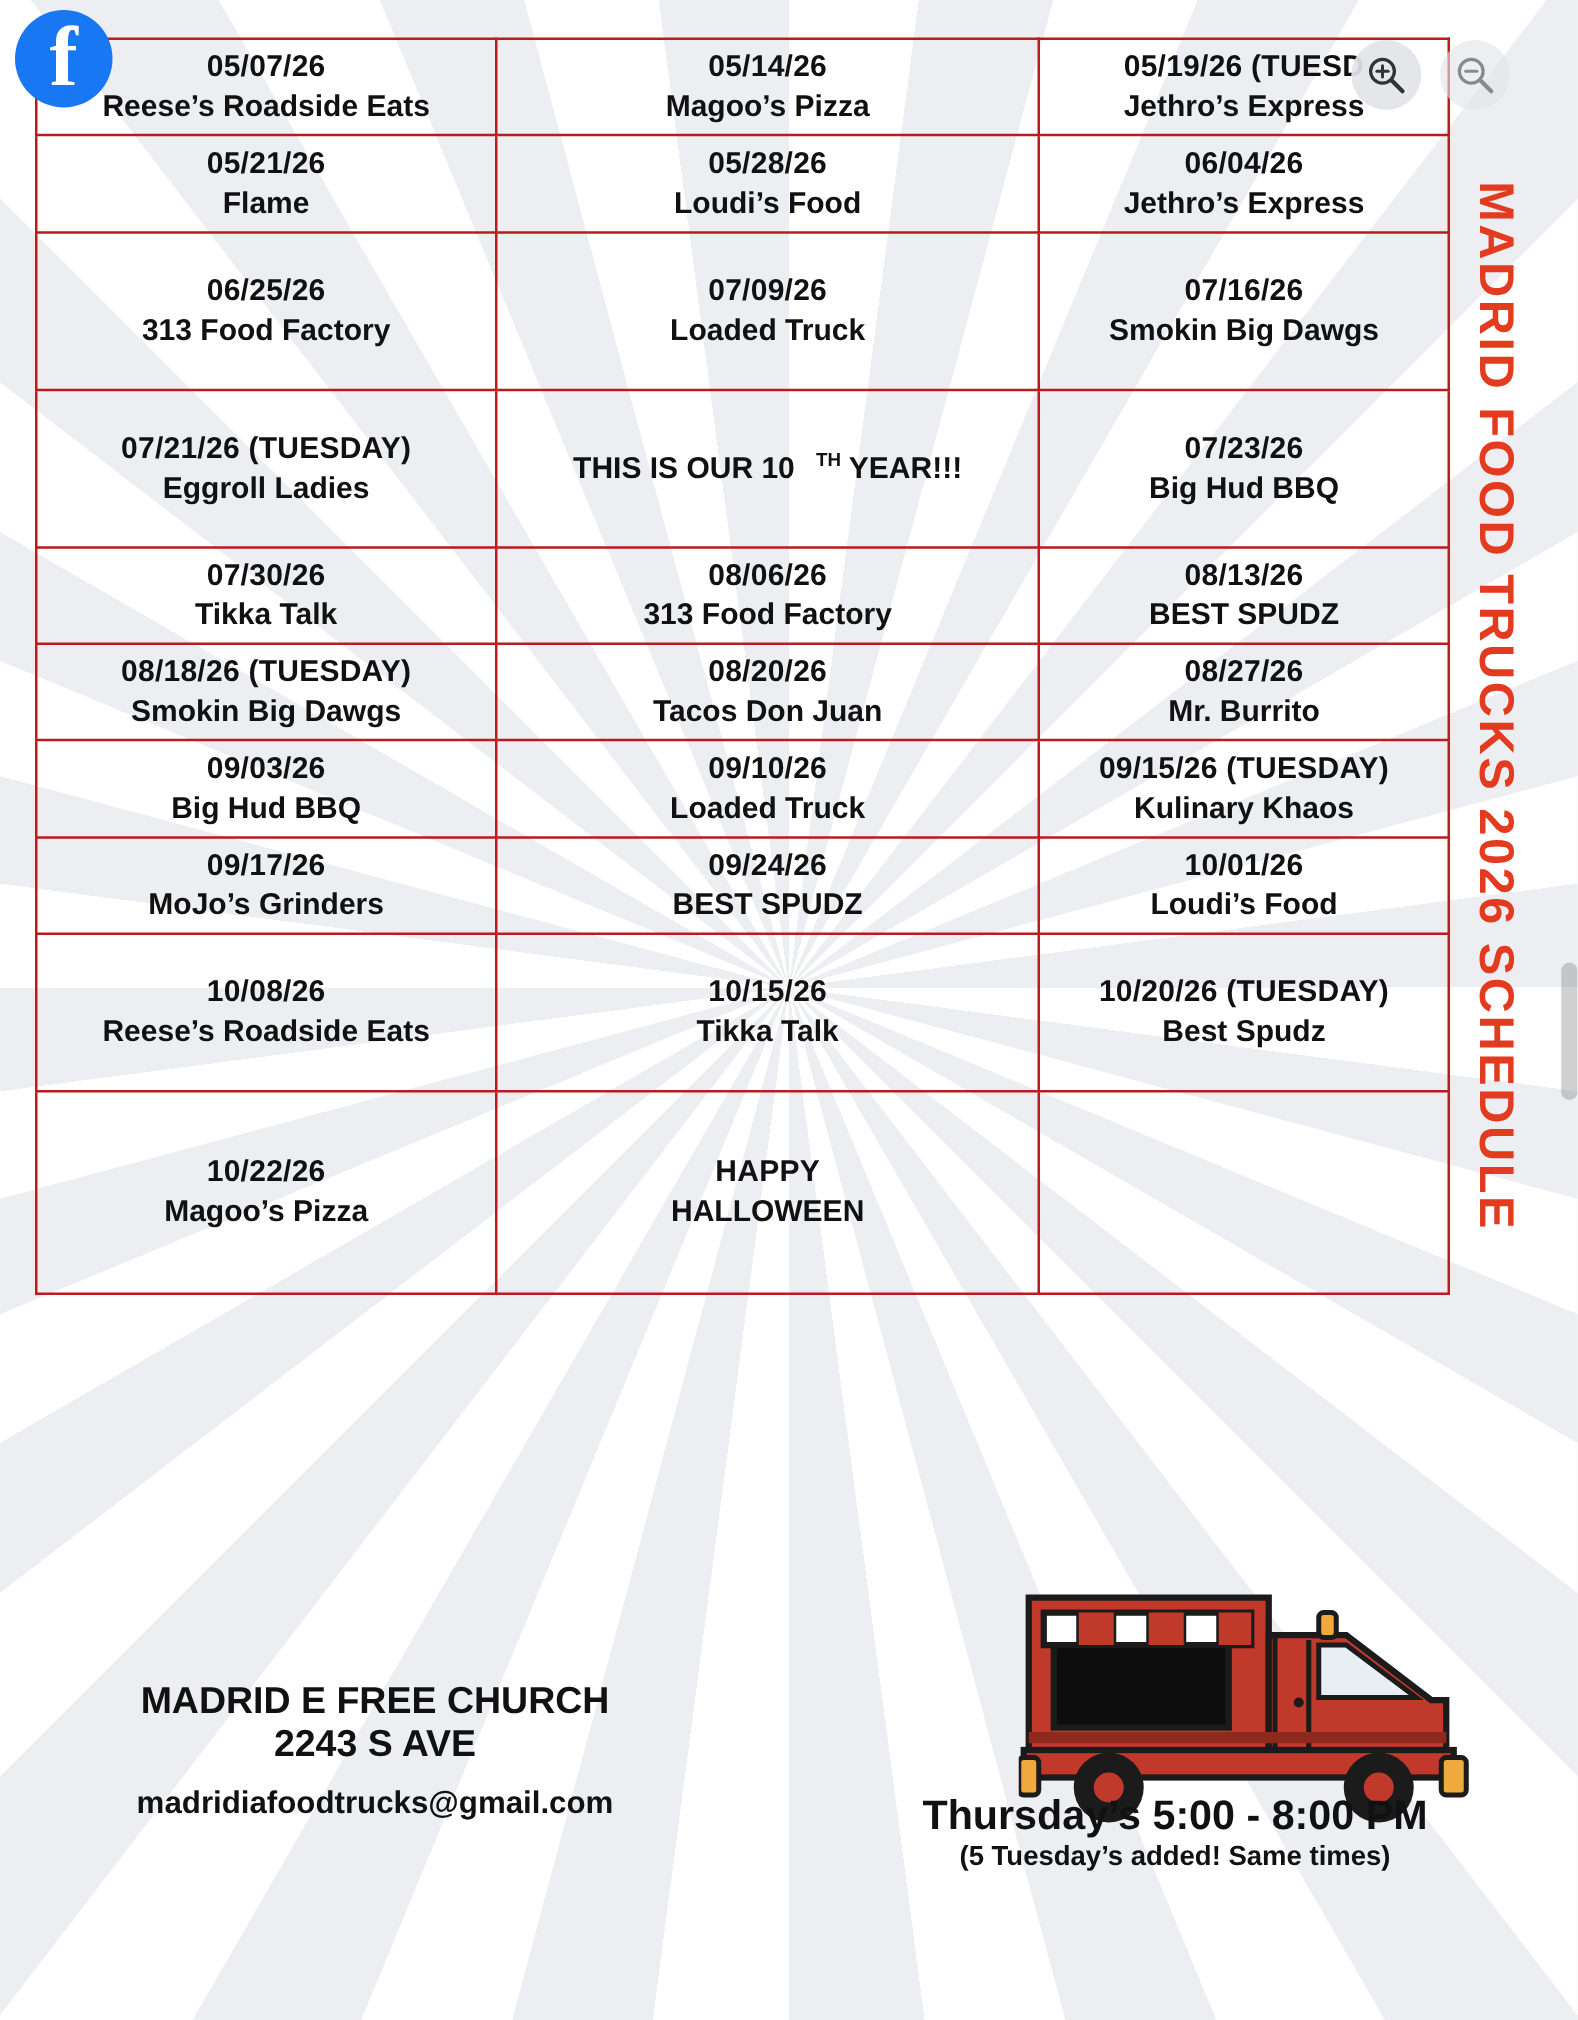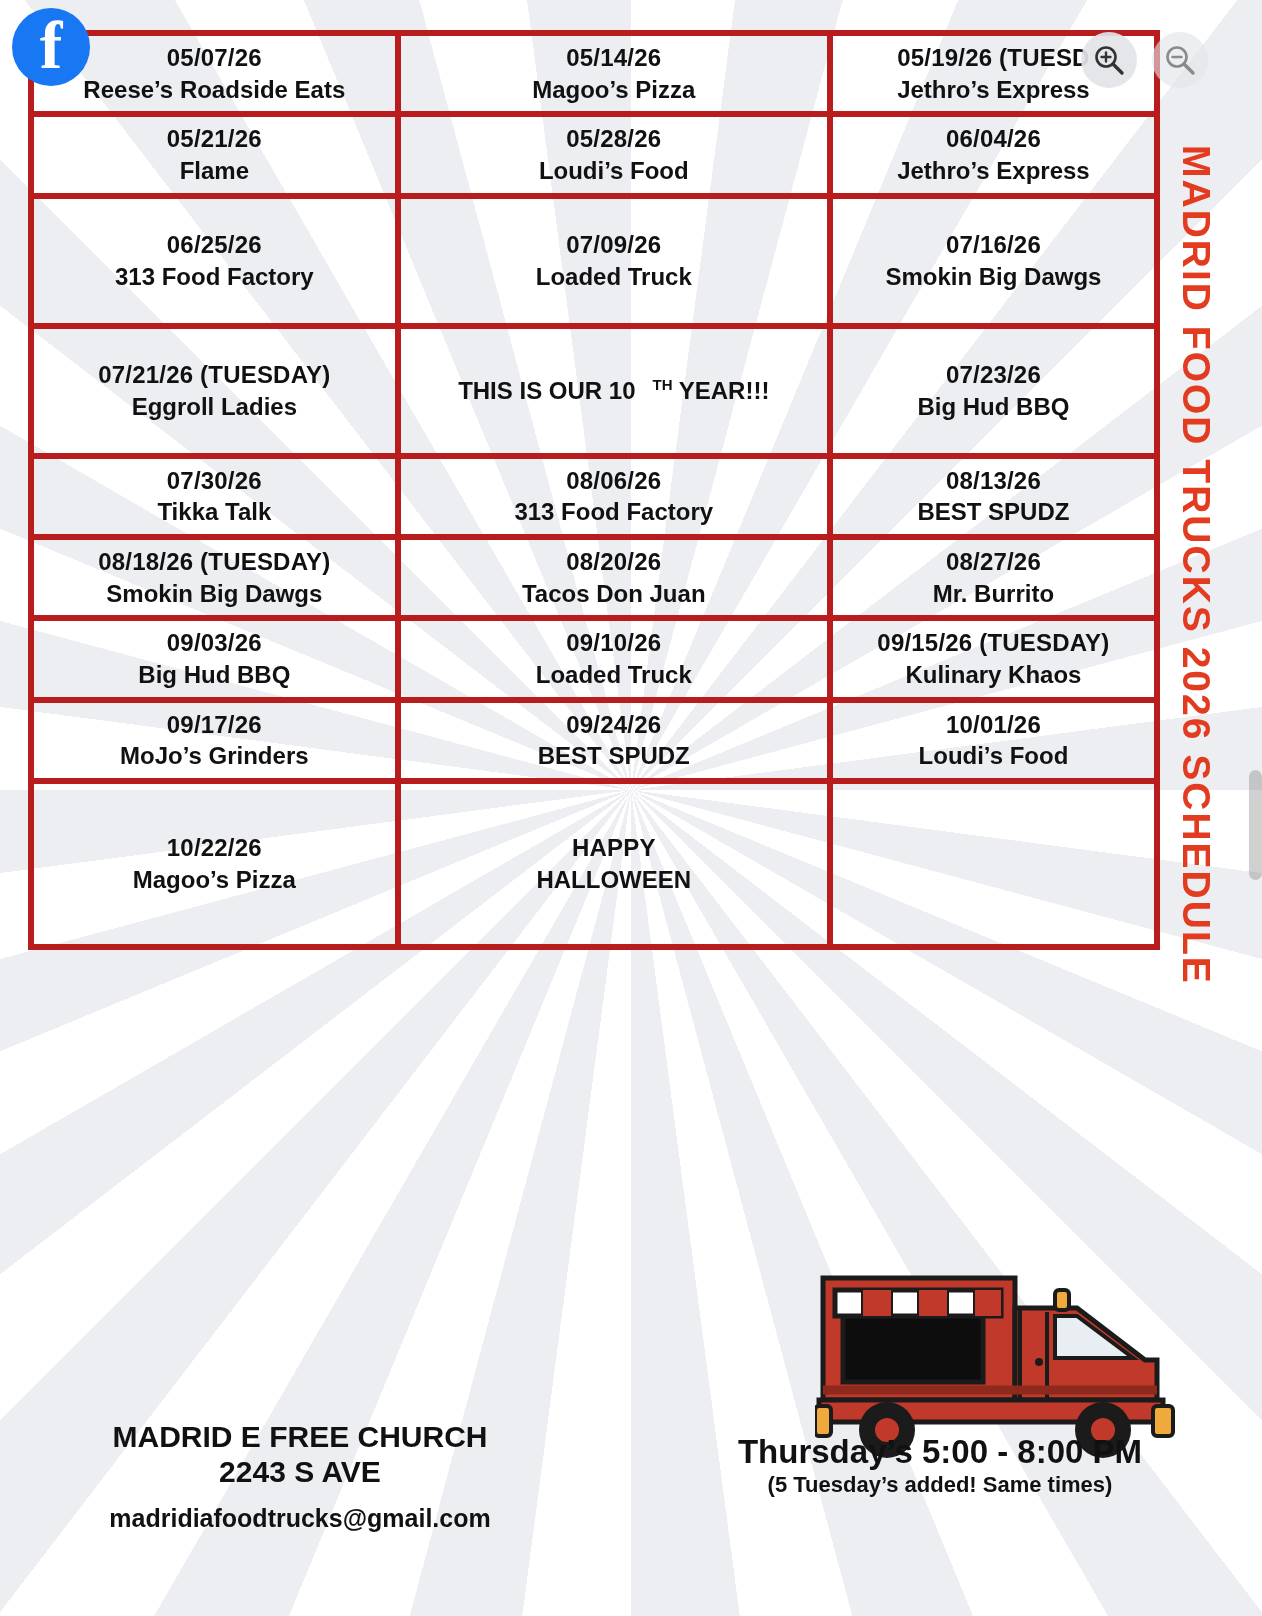--- a/index.html
+++ b/index.html
@@ -83,21 +83,21 @@
   
   #table {
     position: absolute;
     left: 28px;
     top: 30px;
     width: 1132px;
     border-collapse: collapse;
     z-index: 10;
   }
   #table td {
-    border: 6px solid #b91c1c;
+    border: 2px solid #b91c1c;
     text-align: center;
     vertical-align: middle;
     color: #111;
     padding: 6px 4px;
     background: transparent;
   }
   .cell-date {
     font-size: 24px;
     font-weight: bold;
     line-height: 1.32;
@@ -141,21 +141,21 @@
     top: 1250px;
     width: 370px;
     height: 225px;
     z-index: 25;
   }
 
   
   #footer-left {
     position: absolute;
     left: 20px;
-    top: 1420px;
+    top: 1344px;
     width: 560px;
     text-align: center;
     z-index: 30;
   }
   #footer-left .line1 {
     font-size: 30px;
     font-weight: bold;
     color: #111;
     line-height: 1.16;
   }
@@ -302,20 +302,34 @@
           <div class="cell-date">09/17/26</div>
           <div class="cell-name">MoJo’s Grinders</div>
         </td>
         <td>
           <div class="cell-date">09/24/26</div>
           <div class="cell-name">BEST SPUDZ</div>
         </td>
         <td>
           <div class="cell-date">10/01/26</div>
           <div class="cell-name">Loudi’s Food</div>
+        </td>
+      </tr>
+      <tr>
+        <td style="height:112px">
+          <div class="cell-date">10/08/26</div>
+          <div class="cell-name">Reese’s Roadside Eats</div>
+        </td>
+        <td>
+          <div class="cell-date">10/15/26</div>
+          <div class="cell-name">Tikka Talk</div>
+        </td>
+        <td>
+          <div class="cell-date">10/20/26 (TUESDAY)</div>
+          <div class="cell-name">Best Spudz</div>
         </td>
       </tr>
       <tr>
         <td style="height:148px">
           <div class="cell-date">10/22/26</div>
           <div class="cell-name">Magoo’s Pizza</div>
         </td>
         <td>
           <div class="cell-date">HAPPY</div>
           <div class="cell-name">HALLOWEEN</div>

